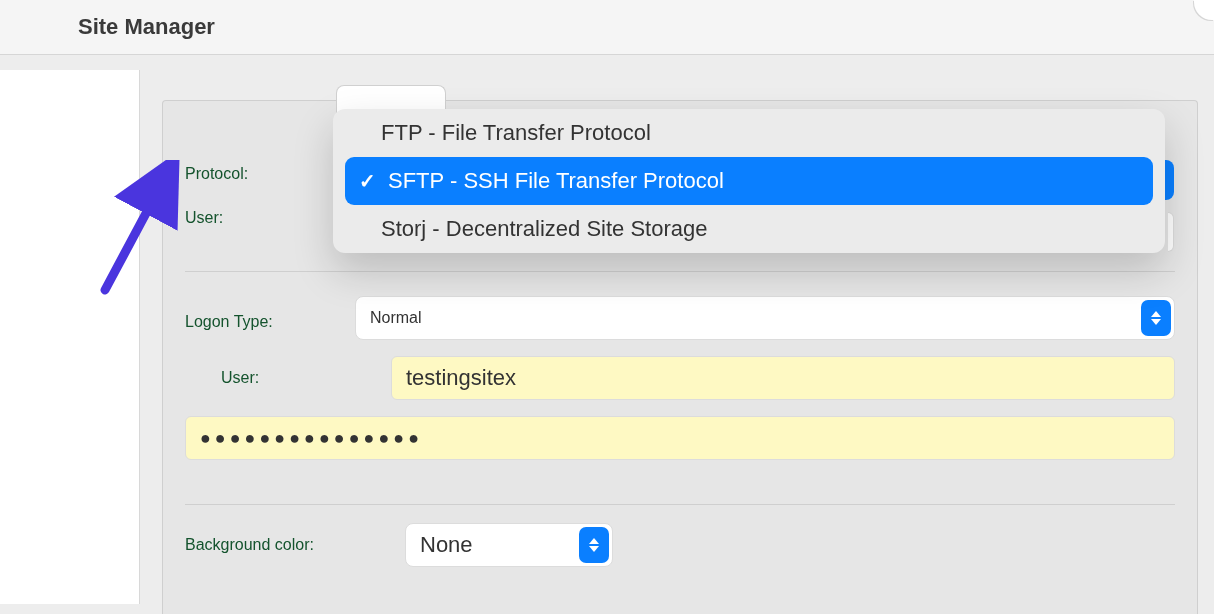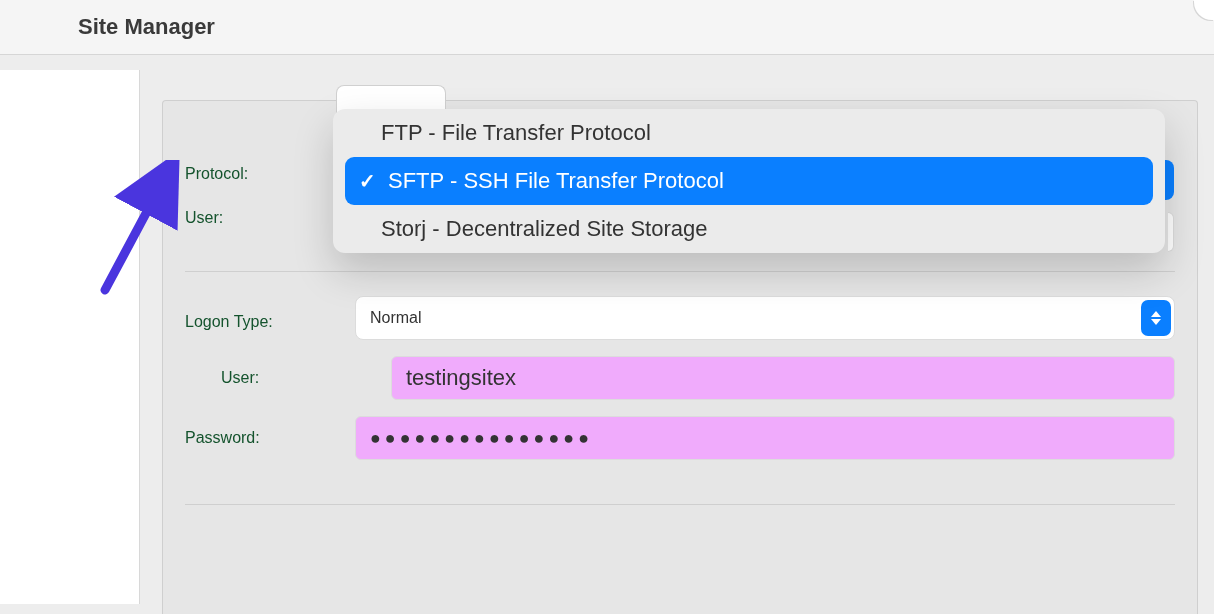--- a/index.html
+++ b/index.html
@@ -87,21 +87,21 @@
     border: 1px solid #dcdcdc;
     border-radius: 8px;
     height: 44px;
     display: flex;
     align-items: center;
     padding: 0 44px 0 14px;
     font-size: 16px;
     color: #333;
   }
   .input-wrap {
-    background: #f0abfc;
+    background: #fef9c3;
     border: 1px solid #dcdcdc;
     border-radius: 6px;
     height: 44px;
     display: flex;
     align-items: center;
     padding: 0 14px;
     font-size: 22px;
     color: #333;
   }
   .stepper {
@@ -279,28 +279,34 @@
     </div>
 
     <div class="row user-row">
       <div class="label">User:</div>
       <div class="input-wrap">
         <span>testingsitex</span>
       </div>
     </div>
 
     <div class="row pass-row">
-      <div class="label">Password:</div>
       <div class="input-wrap">
         <span class="dots">●●●●●●●●●●●●●●●</span>
       </div>
     </div>
 
     <div class="sep2"></div>
 
+    <div class="row bg-row">
+      <div class="label">Background color:</div>
+      <div class="bg-select">
+        <span>None</span>
+        <div class="stepper"></div>
+      </div>
+    </div>
 
   </div>
 </div>
 
 <div class="select-edge"></div>
 <div class="host-edge"></div>
 
 <div class="dropdown">
   <div class="opt">
     <span>FTP - File Transfer Protocol</span>

